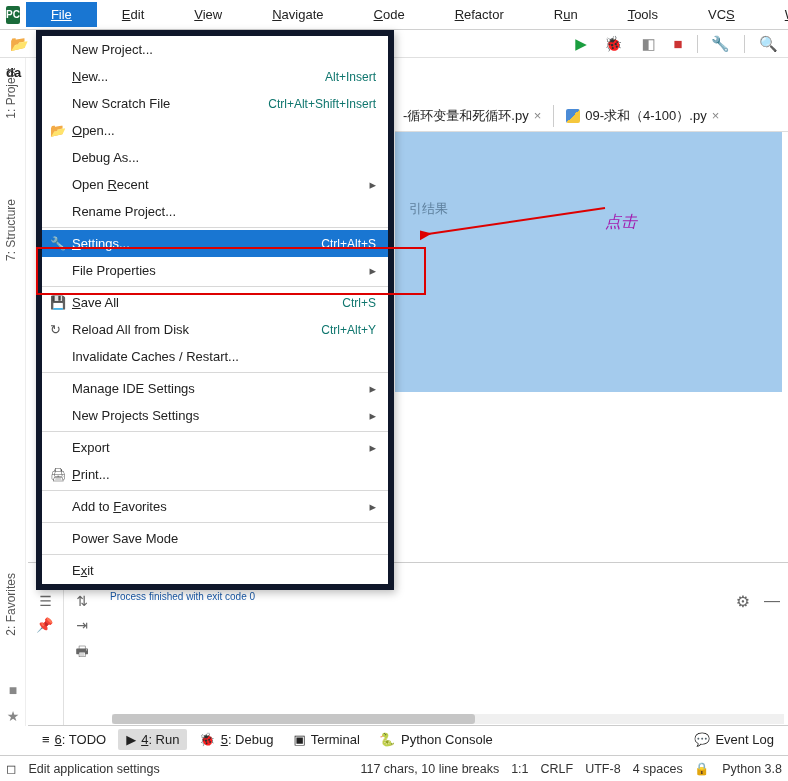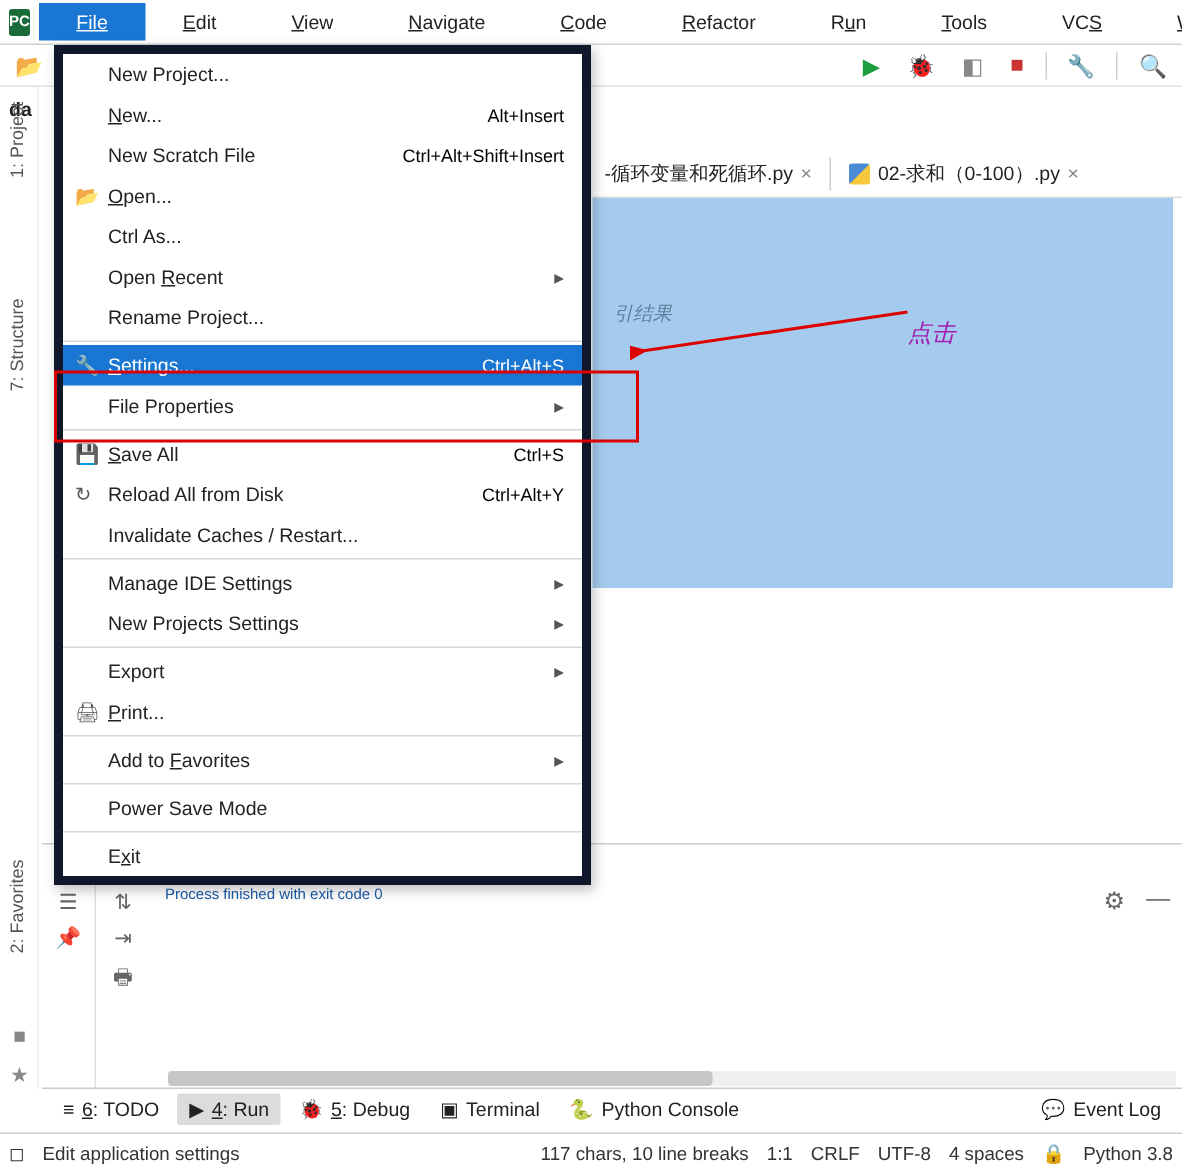--- a/index.html
+++ b/index.html
@@ -18,25 +18,25 @@
 .tb-play { color: #1b9e3f; }
 .tb-bug { color: #c07e1b; }
 .tb-stop { color: #c33; }
 .breadcrumb { position: absolute; left: 0; top: 58px; height: 28px; display: flex; align-items: center; padding-left: 6px; font-size: 13px; font-weight: bold; }
 .tabs { position: absolute; left: 395px; top: 100px; right: 0; height: 32px; display: flex; border-bottom: 1px solid #ddd; align-items: center; }
 .tab { padding: 5px 8px; display: flex; align-items: center; gap: 5px; font-size: 13px; }
 .tab-close { color: #888; font-size: 13px; }
 .py-icon { width: 14px; height: 14px; background: linear-gradient(135deg,#4b8bd6 50%,#f5c73d 50%); border-radius: 2px; }
 .tab-sep { width: 1px; height: 22px; background: #ccc; margin: 0 4px; }
 .editor-bg { position: absolute; left: 395px; top: 132px; right: 6px; height: 260px; background: #a4cbed; }
-.editor-bg .faint { color: #5d7f9c; position: absolute; left: 14px; top: 68px; font-style: italic; font-family: Consolas, monospace; }
+.editor-bg .faint { color: #5d7f9c; position: absolute; left: 14px; top: 68px; font-family: Consolas, monospace; }
 .file-menu { position: absolute; left: 36px; top: 30px; width: 358px; background: #fff; border: 6px solid #0f172a; box-shadow: 2px 3px 8px rgba(0,0,0,.25); z-index: 10; }
 .fm-row { height: 27px; display: flex; align-items: center; padding: 0 12px 0 30px; position: relative; cursor: pointer; }
 .fm-row.selected { background: #1976d2; color: #fff; }
-.fm-row .sc { margin-left: auto; color: #000000; font-size: 12px; }
+.fm-row .sc { margin-left: auto; color: #0f766e; font-size: 12px; }
 .fm-row.selected .sc { color: #fff; }
 .fm-row .sub { margin-left: auto; color: #555; }
 .fm-icon { position: absolute; left: 8px; font-size: 13px; color: #555; }
 .fm-row.selected .fm-icon { color: #fff; }
 .fm-sep { height: 1px; background: #d8d8d8; margin: 2px 0; }
 .annot { position: absolute; left: 605px; top: 212px; color: #a21caf; font-size: 16px; font-style: italic; font-family: "KaiTi", serif; }
 .arrow-svg { position: absolute; left: 420px; top: 202px; pointer-events: none; }
 .red-box { position: absolute; left: 36px; top: 247px; width: 390px; height: 48px; border: 2px solid #d00; pointer-events: none; z-index: 20; }
 .run-panel { position: absolute; left: 28px; right: 0; bottom: 55px; height: 164px; border-top: 1px solid #ccc; background: #fff; display: flex; }
 .run-gutter { width: 36px; border-right: 1px solid #e0e0e0; display: flex; flex-direction: column; align-items: center; gap: 8px; padding-top: 6px; color: #666; font-size: 14px; }
@@ -108,21 +108,21 @@
 </div>
 
 <div class="tabs">
   <div class="tab">
     <span>-循环变量和死循环.py</span>
     <span class="tab-close">×</span>
   </div>
   <div class="tab-sep"></div>
   <div class="tab">
     <span class="py-icon"></span>
-    <span>02-求和（0-100）.py</span>
+    <span>09-求和（4-100）.py</span>
     <span class="tab-close">×</span>
   </div>
 </div>
 
 <div class="editor-bg">
   <div class="faint">引结果</div>
 </div>
 
 <div class="annot">点击</div>
 <svg class="arrow-svg" width="200" height="60">
@@ -145,21 +145,21 @@
     </div>
     <div class="fm-row">
       <span>New Scratch File</span>
       <span class="sc">Ctrl+Alt+Shift+Insert</span>
     </div>
     <div class="fm-row">
       <span class="fm-icon">📂</span>
       <span><span style="text-decoration:underline">O</span>pen...</span>
     </div>
     <div class="fm-row">
-      <span>Ctrl As...</span>
+      <span>Debug As...</span>
     </div>
     <div class="fm-row">
       <span>Open <span style="text-decoration:underline">R</span>ecent</span>
       <span class="sub">▸</span>
     </div>
     <div class="fm-row">
       <span>Rename Project...</span>
     </div>
     <div class="fm-sep"></div>
     <div class="fm-row selected">

